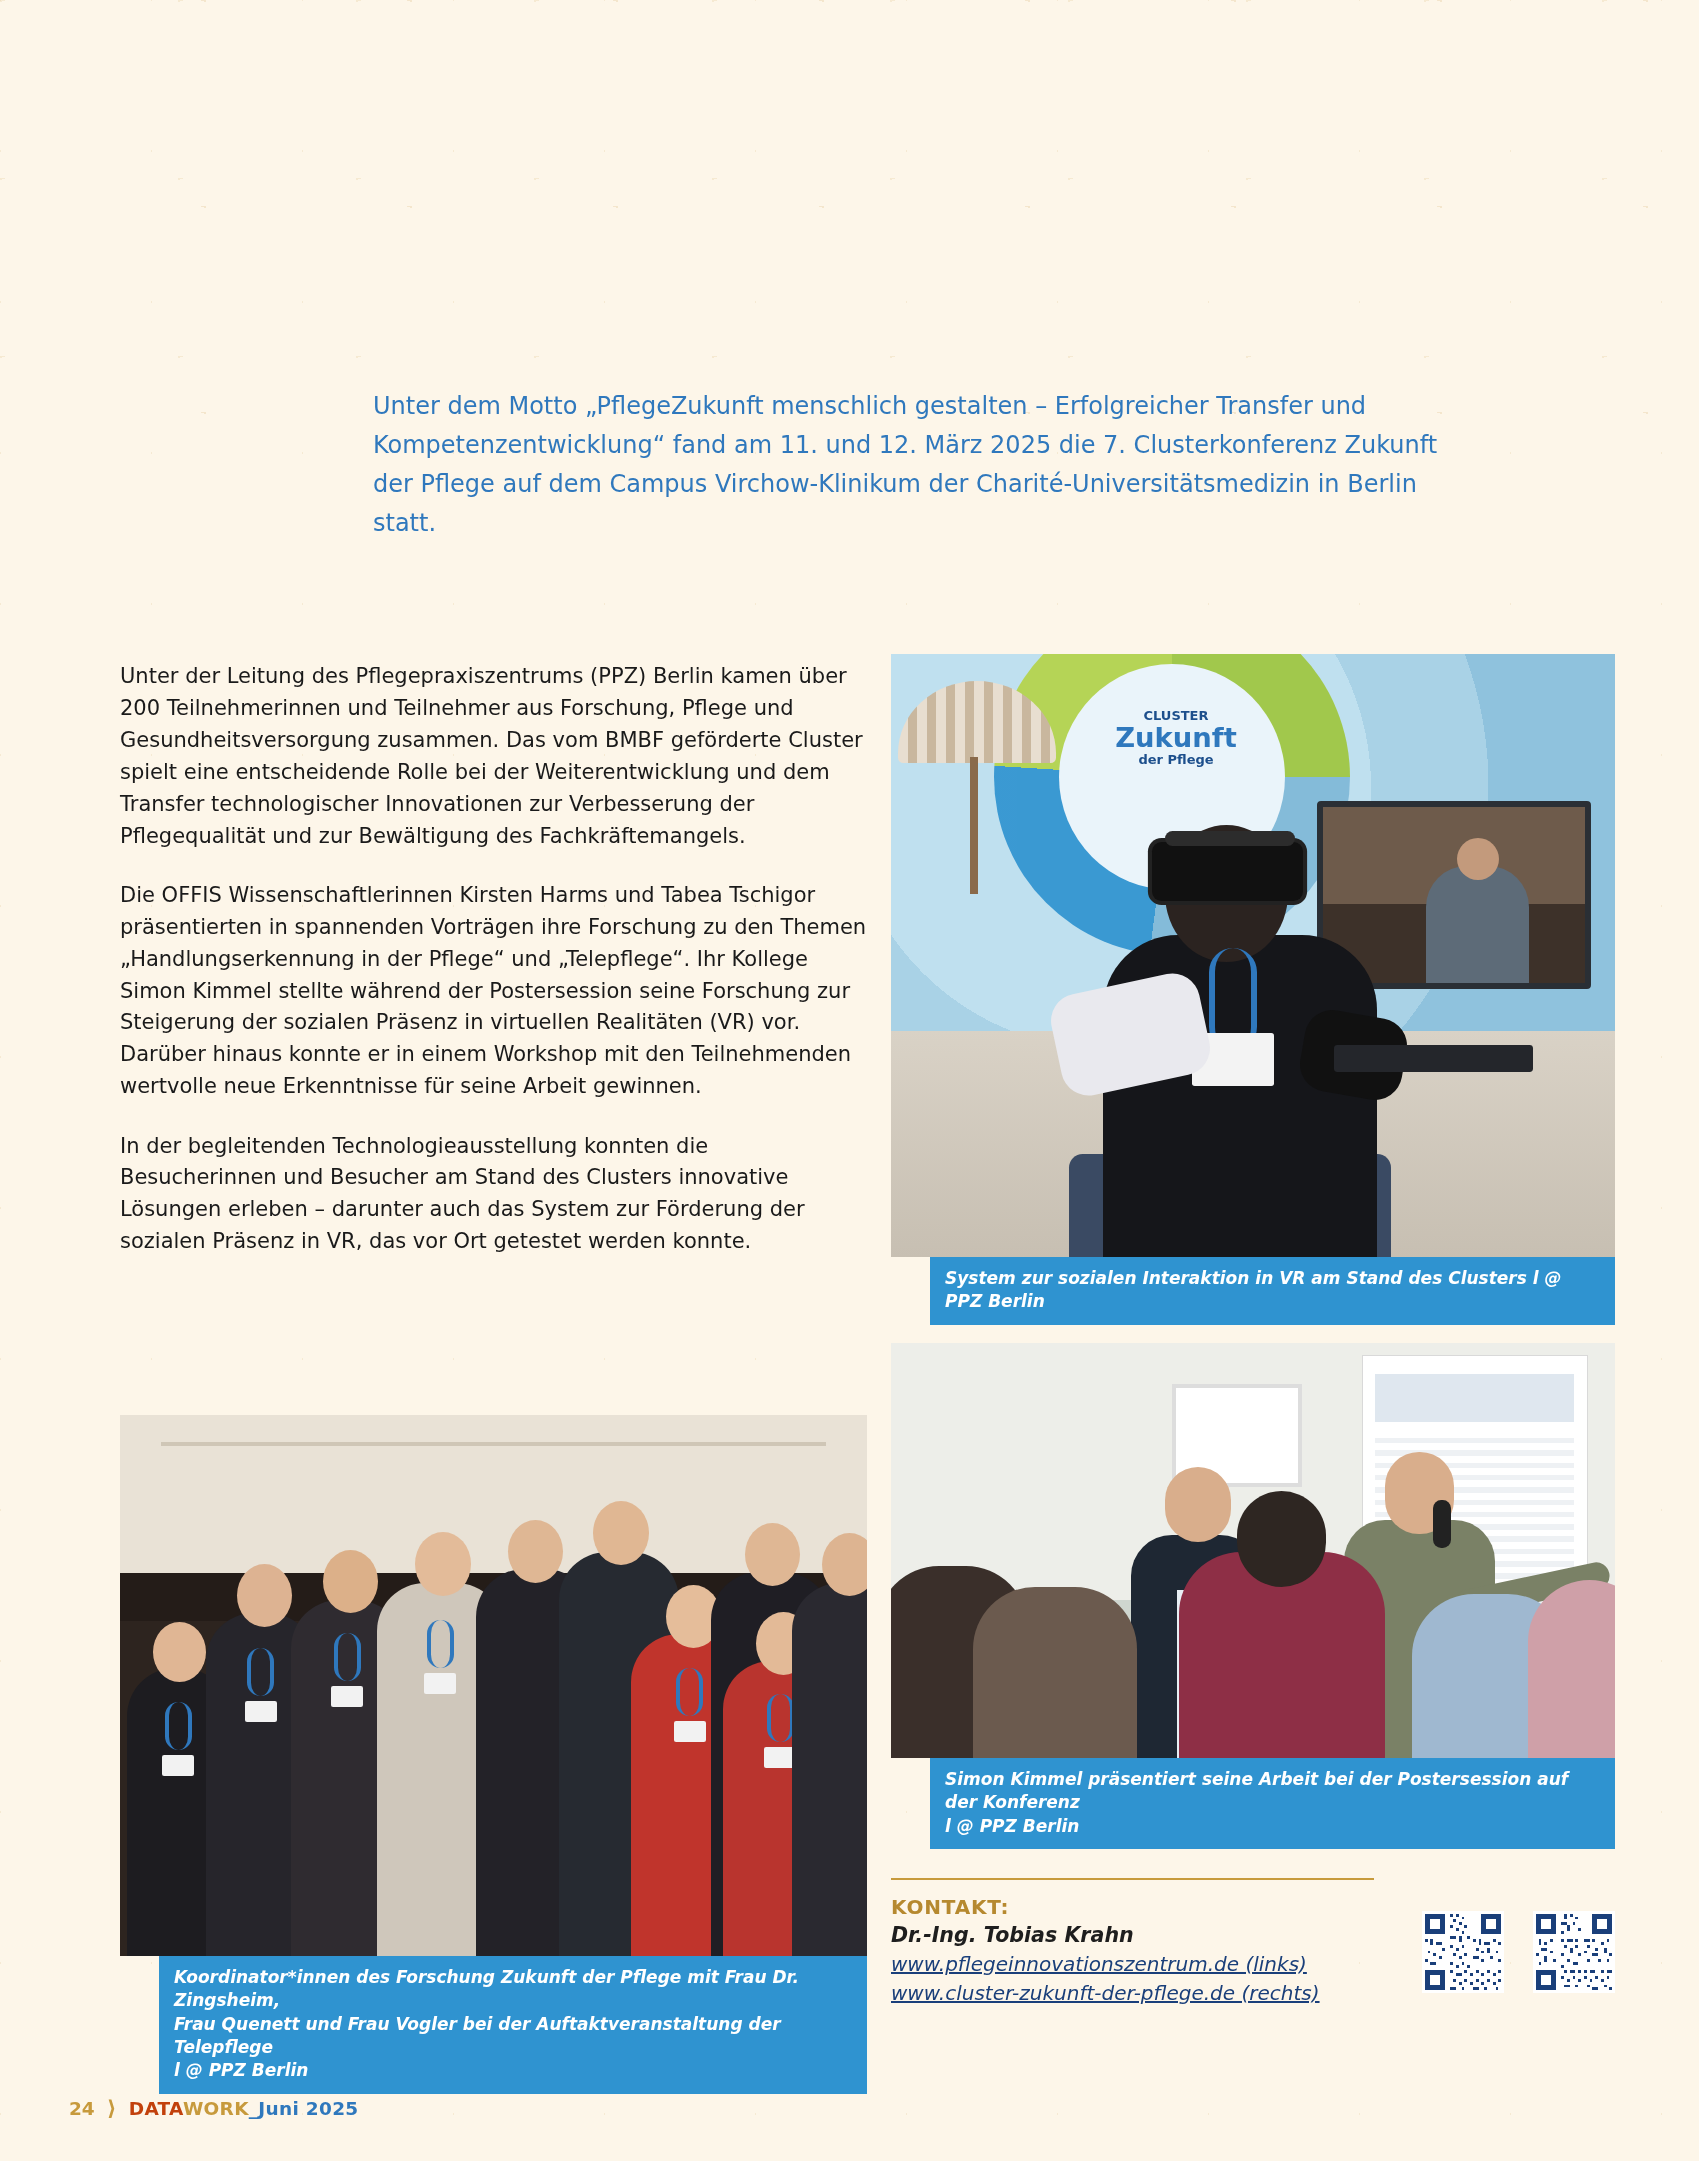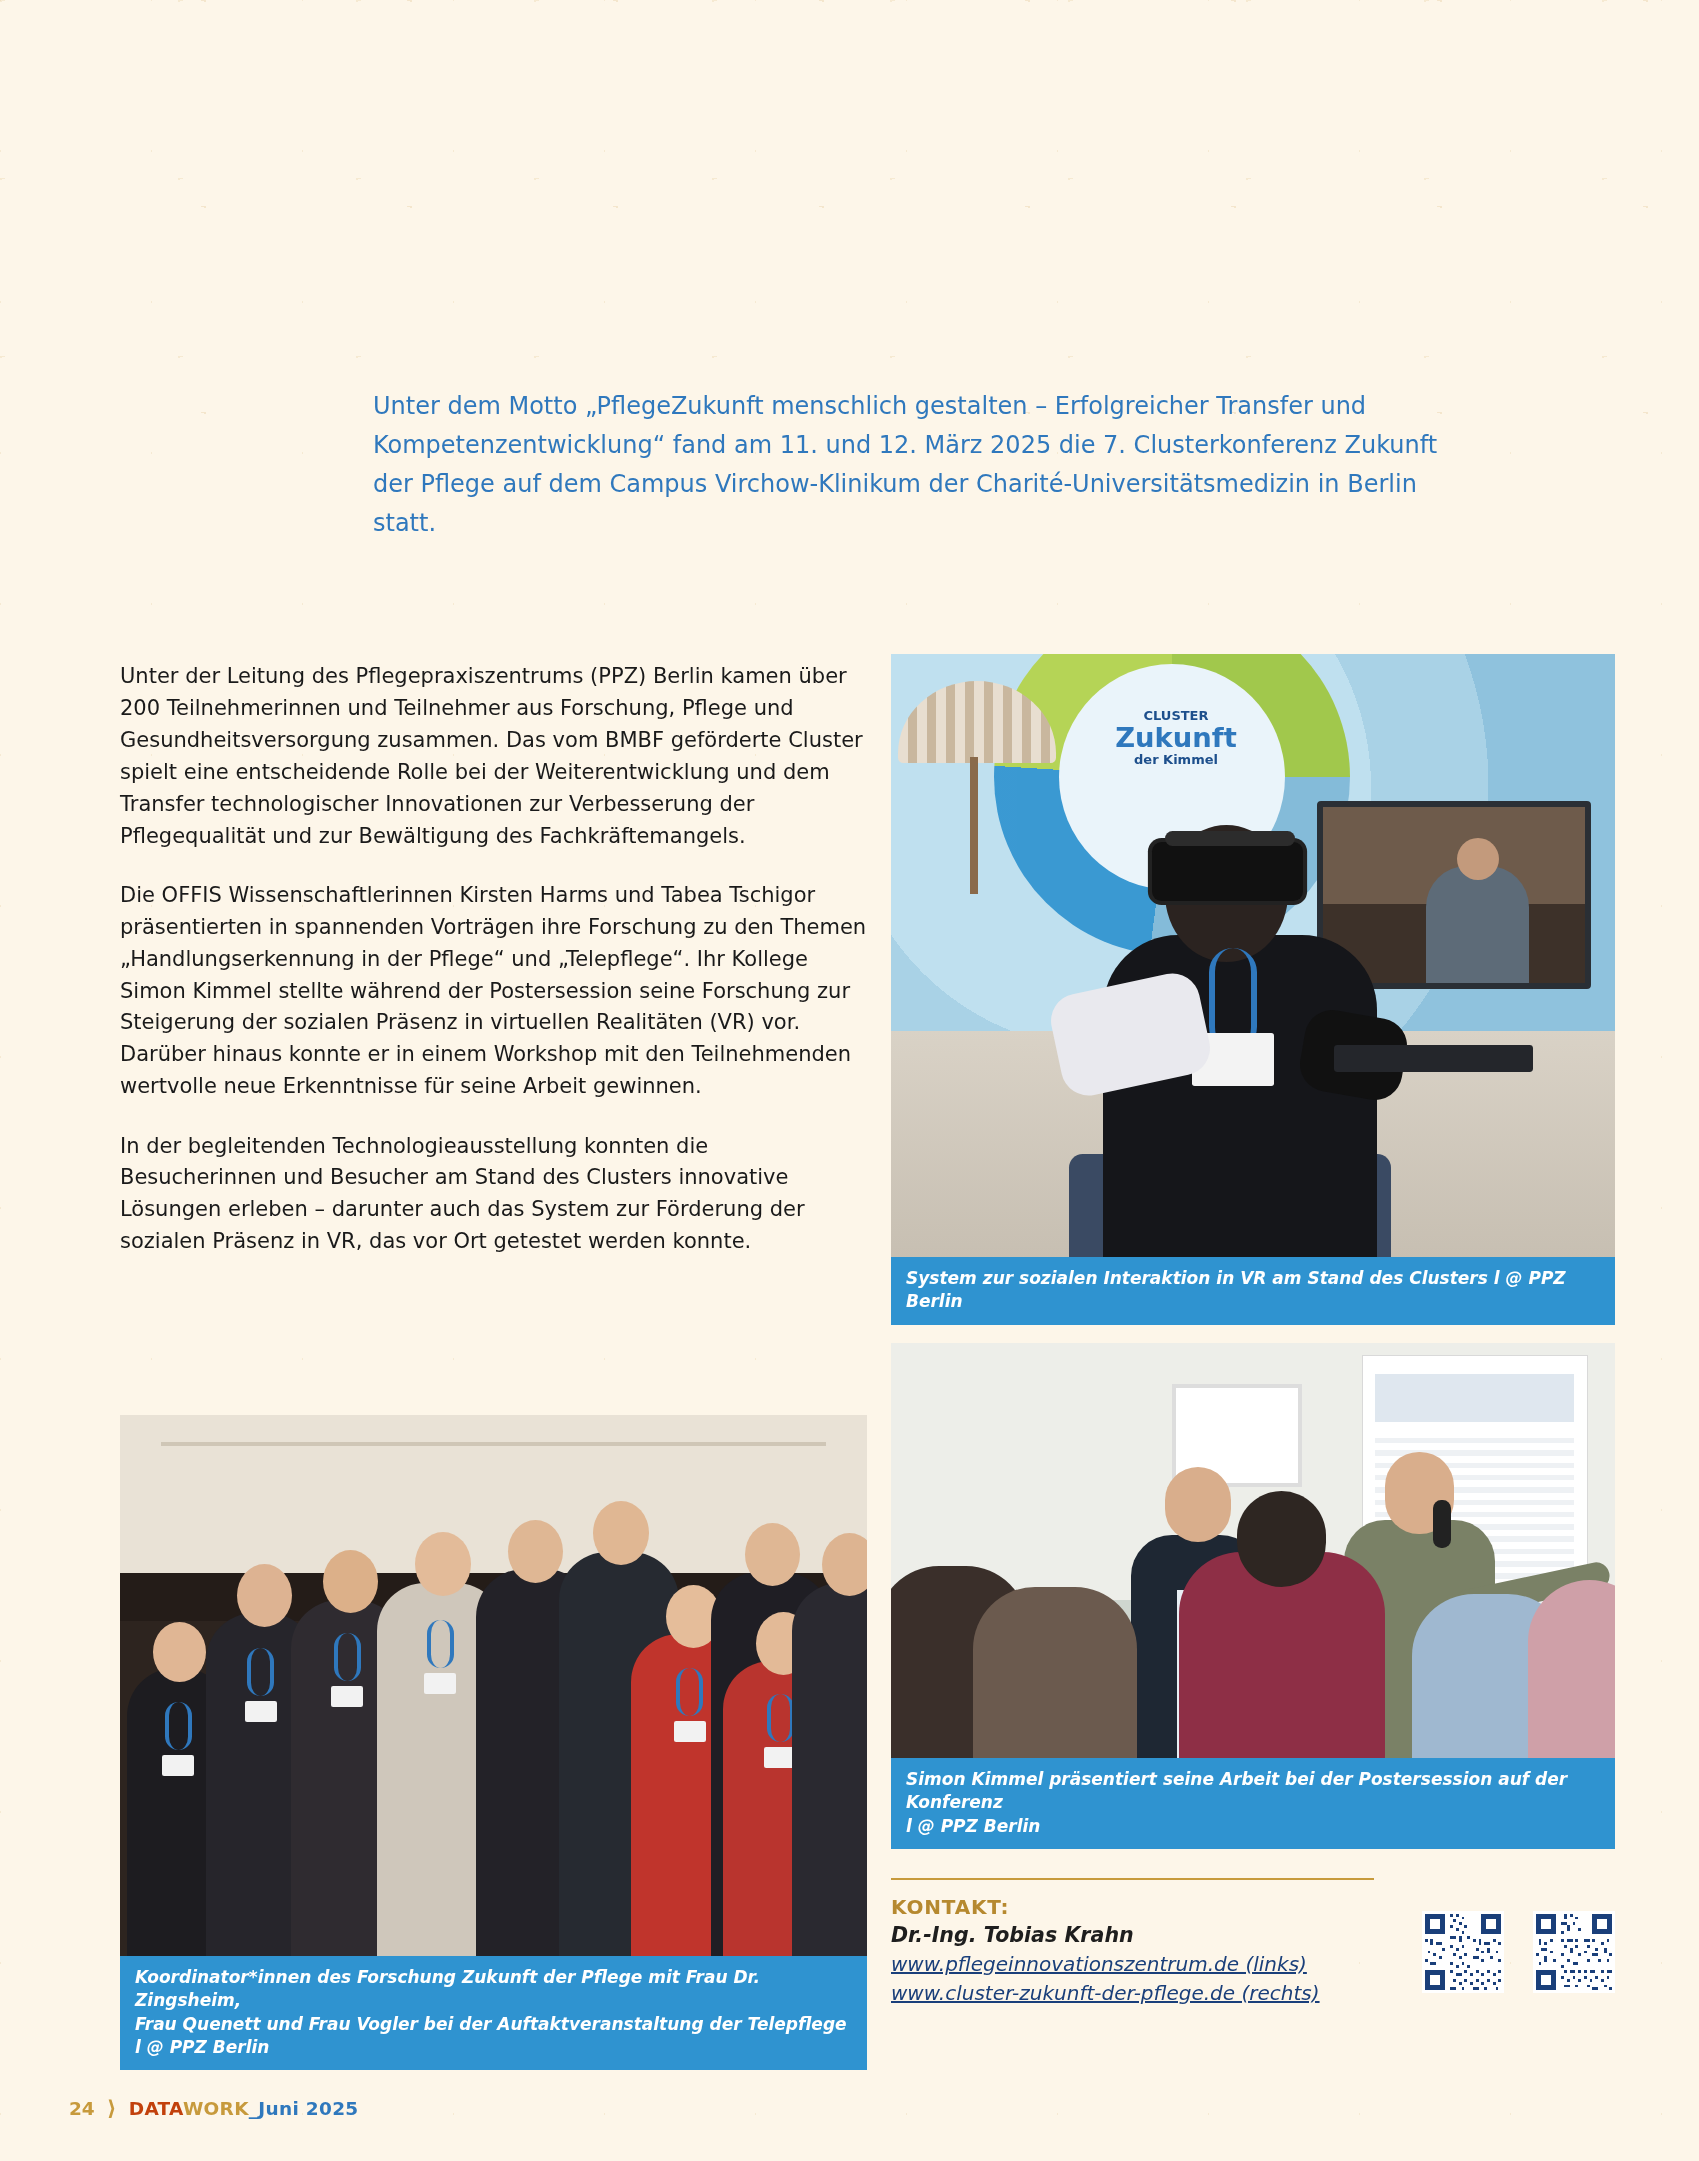--- a/index.html
+++ b/index.html
@@ -72,20 +72,21 @@
   .figure { position:absolute; }
   .photo { position:relative; overflow:hidden; background:#223; }
   .caption {
     background:#2f93d0;
     color:#fff;
     font-style: italic;
     font-size: 17px;
     line-height:1.38;
     padding: 9.6px 15px 11px 15px;
     font-weight:600;
+    margin-left:39px;
   }
 
   
   #fig-vr { left:891px; top:654px; width:724px; }
   #fig-vr .photo { height:603px; }
   
   #fig-poster { left:891px; top:1343px; width:724px; }
   #fig-poster .photo { height:415px; }
   
   #fig-group { left:120px; top:1415px; width:747px; }
@@ -273,21 +274,21 @@
     <p>In der begleitenden Technologieausstellung konnten die Besucherinnen und Besucher am Stand des Clusters innovative Lösungen erleben – darunter auch das System zur Förderung der sozialen Präsenz in VR, das vor Ort getestet werden konnte.</p>
   </div>
 
   <div class="figure" id="fig-vr">
     <div class="photo">
       <div class="vr-bg"></div>
       <div class="vr-circle"></div>
       <div class="vr-cluster-label">
         <span>CLUSTER</span>
         <span class="big">Zukunft</span>
-        <span>der Kimmel</span>
+        <span>der Pflege</span>
       </div>
       <div class="vr-umbrella"></div>
       <div class="vr-pole"></div>
       <div class="vr-table"></div>
       <div class="vr-monitor">
         <div class="scene"></div>
         <div class="person"></div>
         <div class="head"></div>
       </div>
       <div class="vr-person">

